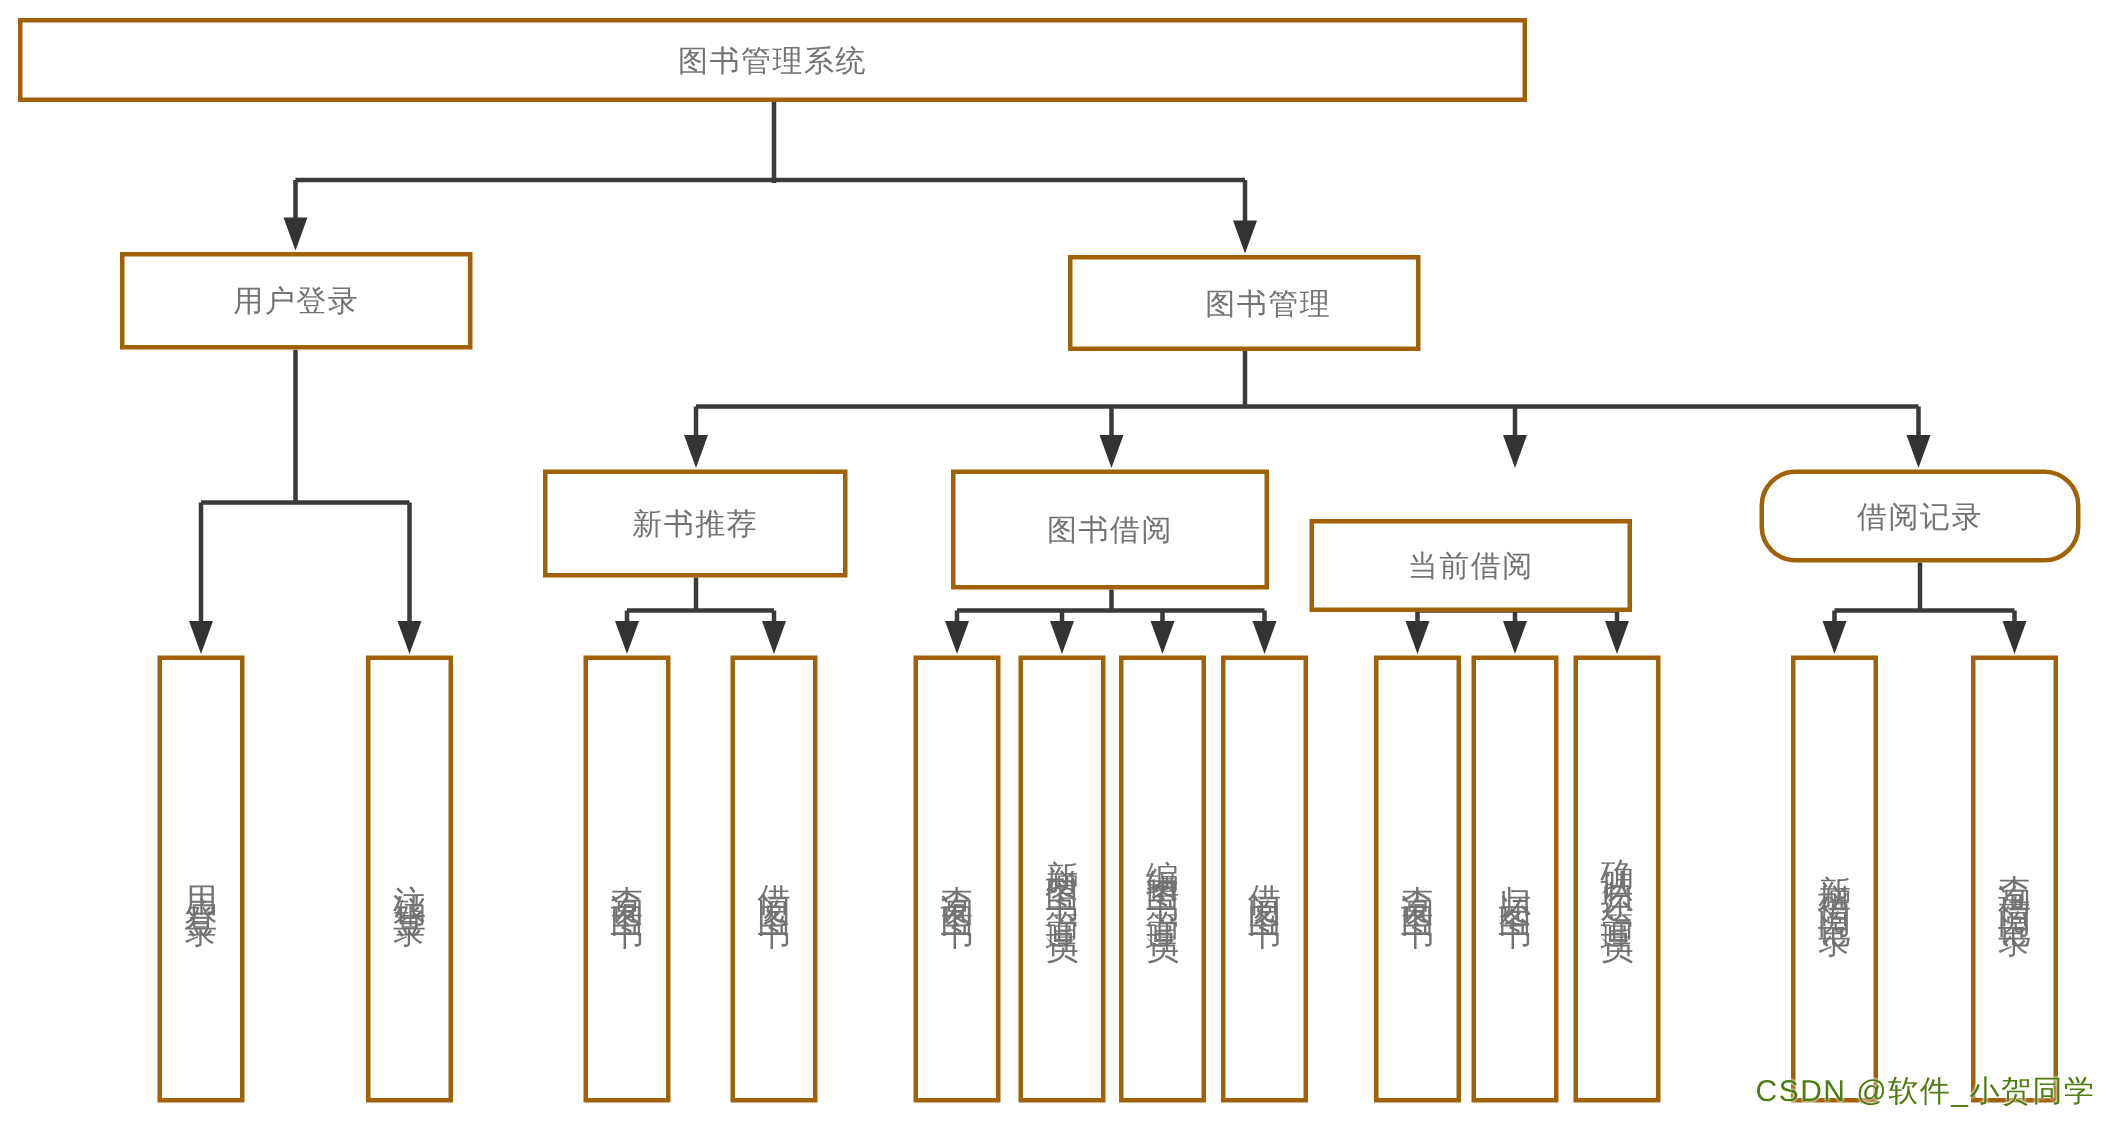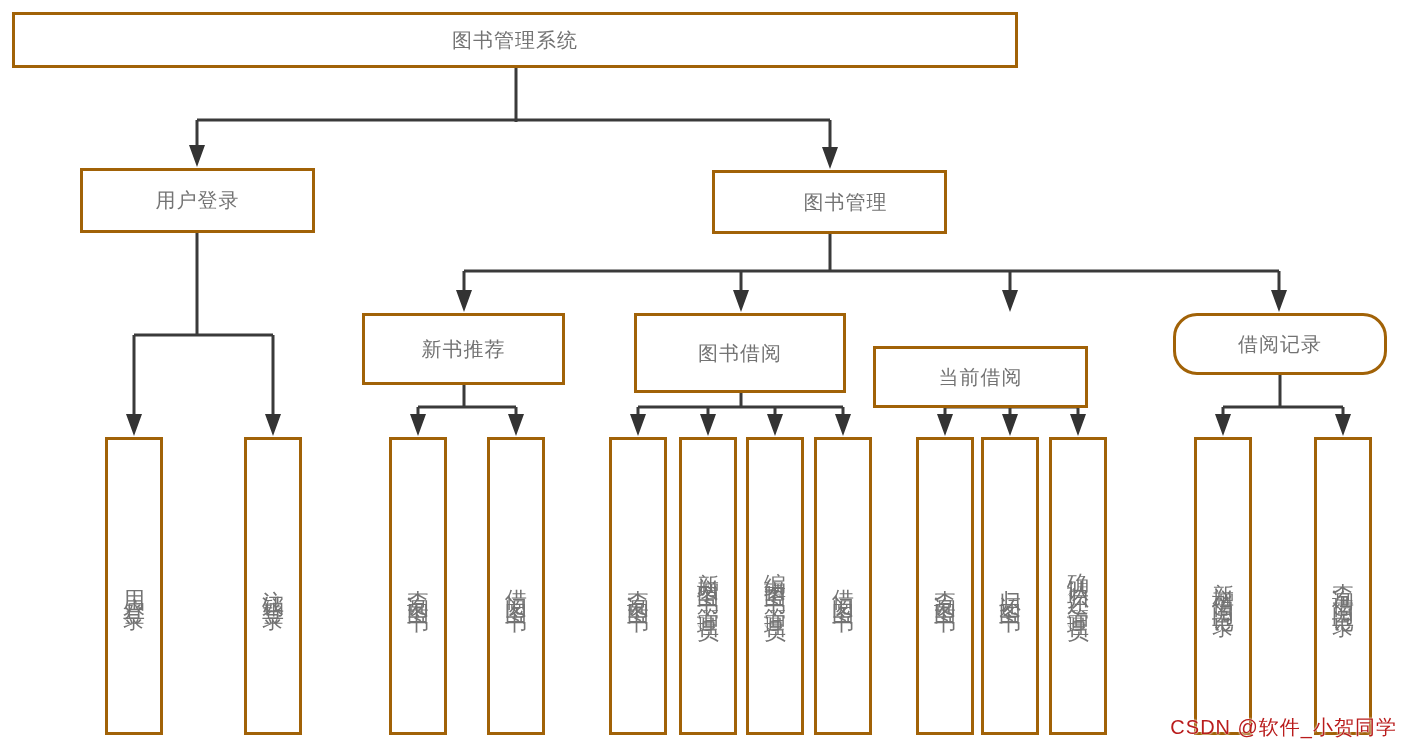--- a/index.html
+++ b/index.html
@@ -30,21 +30,21 @@
   .n-borrow-rec{left:1173px;top:313px;width:214px;height:62px;border-radius:24px;}
   
   .leaf{top:437px;width:58px;height:298px;}
   .l1{left:105px;}  .l2{left:244px;}
   .l3{left:389px;}  .l4{left:487px;}
   .l5{left:609px;}  .l6{left:679px;}  .l7{left:746px;}  .l8{left:814px;}
   .l9{left:916px;}  .l10{left:981px;} .l11{left:1049px;}
   .l12{left:1194px;}.l13{left:1314px;}
   
   .watermark{
-    position:absolute;right:8px;bottom:6px;font-size:20px;color:#b91c1c;
+    position:absolute;right:8px;bottom:6px;font-size:20px;color:#4d7c0f;
     letter-spacing:1px;white-space:nowrap;
     text-shadow:0 0 2px #ffffff,0 0 2px #ffffff;z-index:5;
   }
 </style>
 </head>
 <body>
 
 <div class="stage">
 
   <svg class="connector-layer" width="1405" height="747" viewBox="0 0 1405 747" xmlns="http://www.w3.org/2000/svg">

